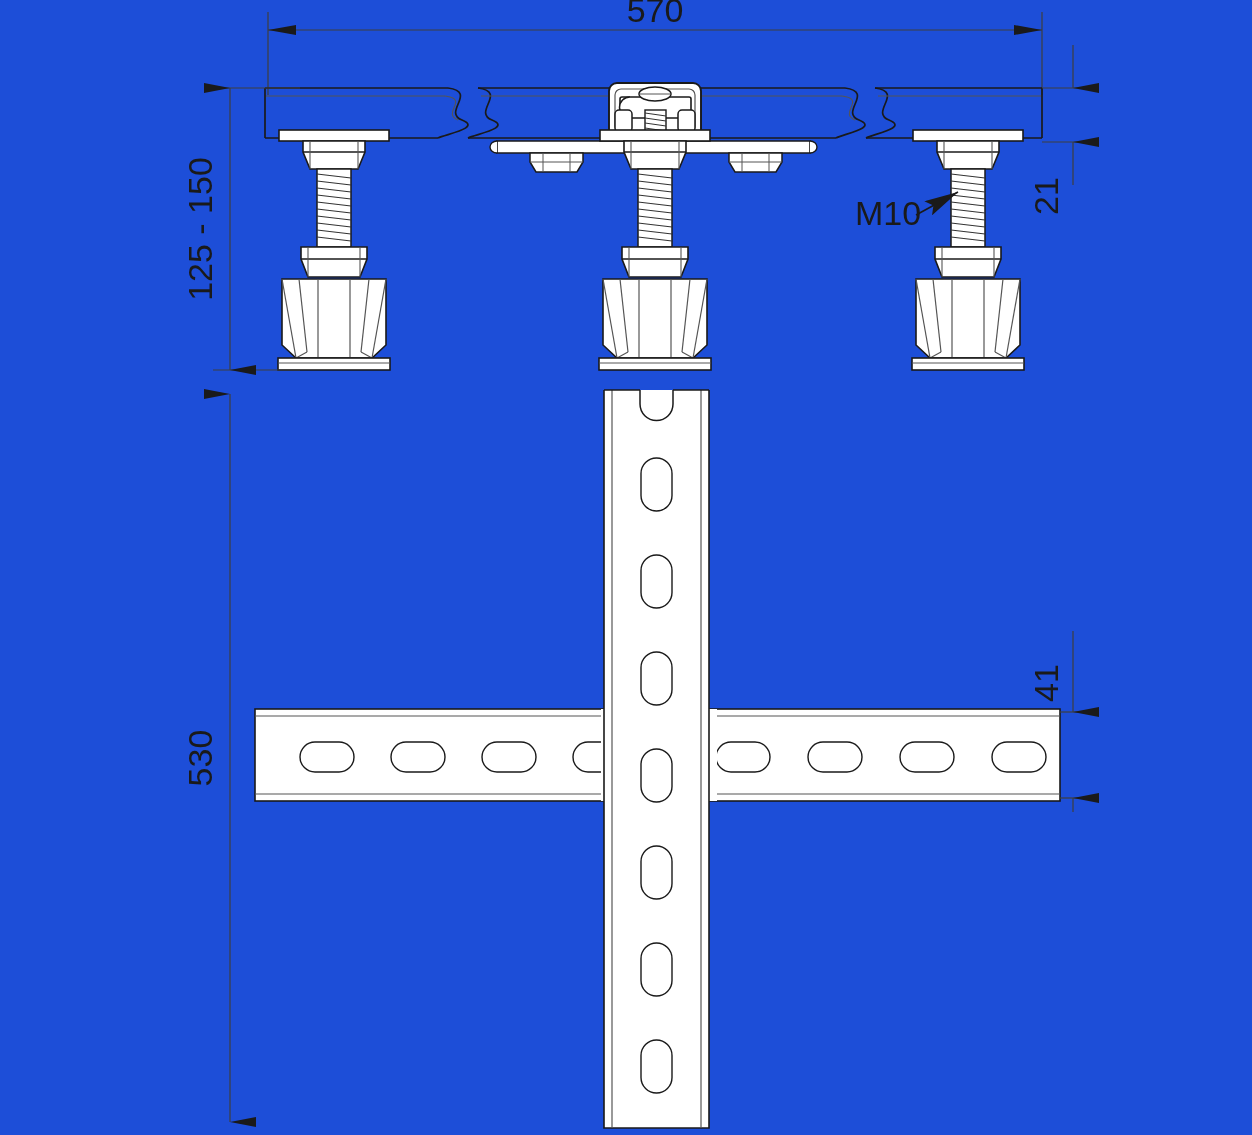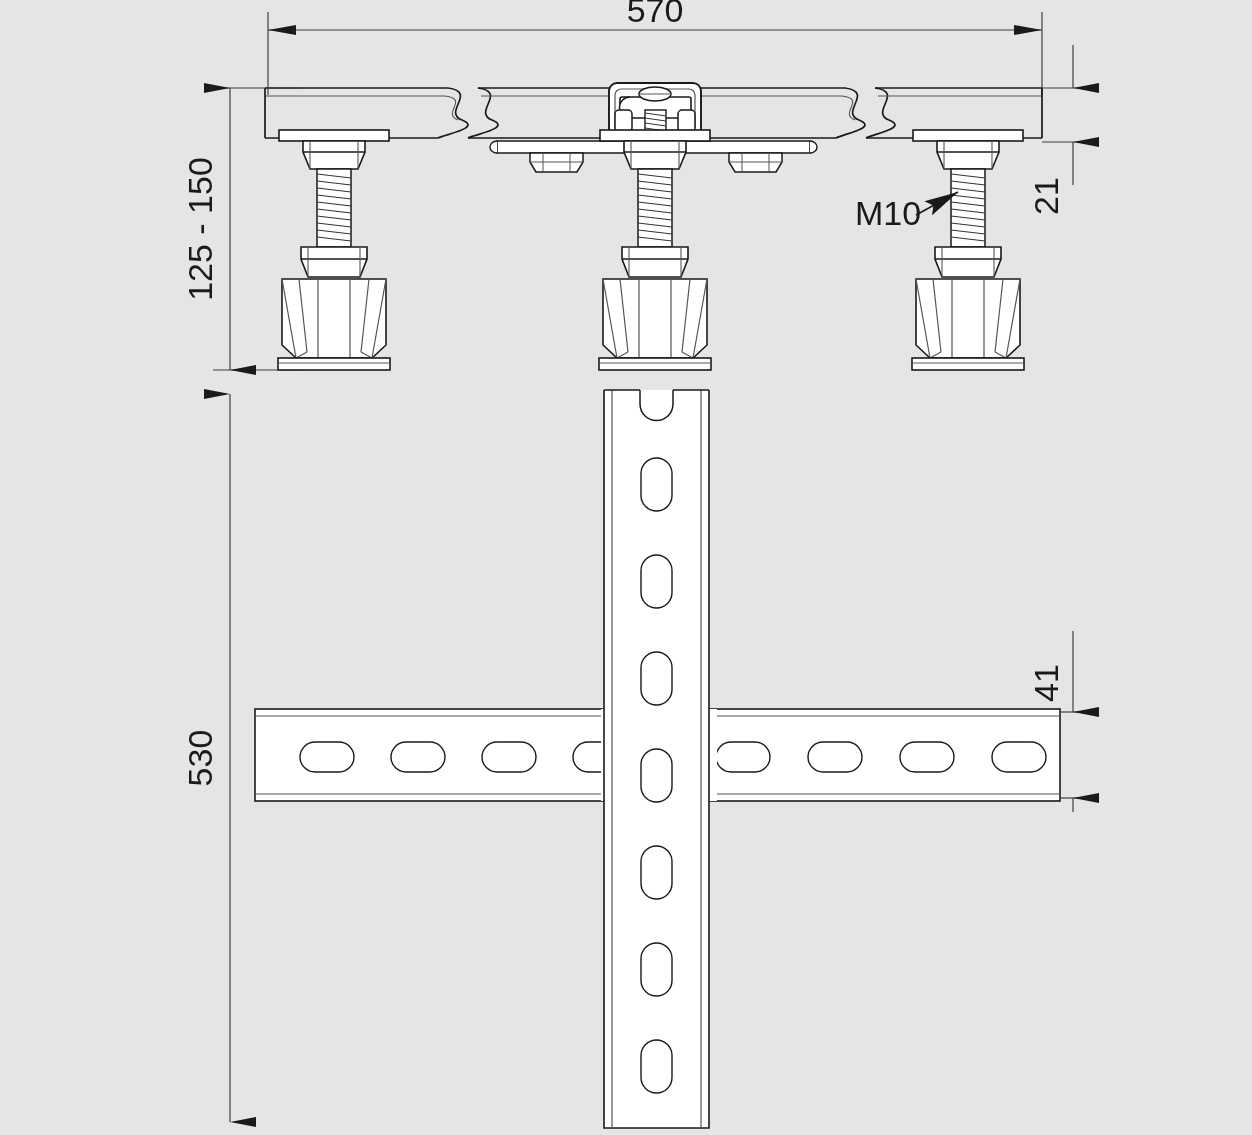--- a/index.html
+++ b/index.html
@@ -1,17 +1,17 @@
 <!DOCTYPE html>
 <html><head>
 <meta charset="utf-8">
 <style>
   html,body{margin:0;padding:0;background:#ffffff;}
   body{width:1252px;height:1135px;overflow:hidden;font-family:"Liberation Sans",sans-serif;}
-  #stage{position:relative;width:1252px;height:1135px;background:#e5e5e5;}
+  #stage{position:relative;width:1252px;height:1135px;background:#1d4ed8;}
   svg#dwg{position:absolute;left:0;top:0;width:1252px;height:1135px;display:block;}
   .dimtxt{font-family:"Liberation Sans",sans-serif;font-size:34px;fill:#1a1a1a;letter-spacing:0px;}
   .lbl{font-family:"Liberation Sans",sans-serif;font-size:34px;fill:#1a1a1a;}
 </style>
 </head>
 <body>
 
 <div id="stage">
 <svg id="dwg" viewBox="0 0 1252 1135" xmlns="http://www.w3.org/2000/svg">
 

